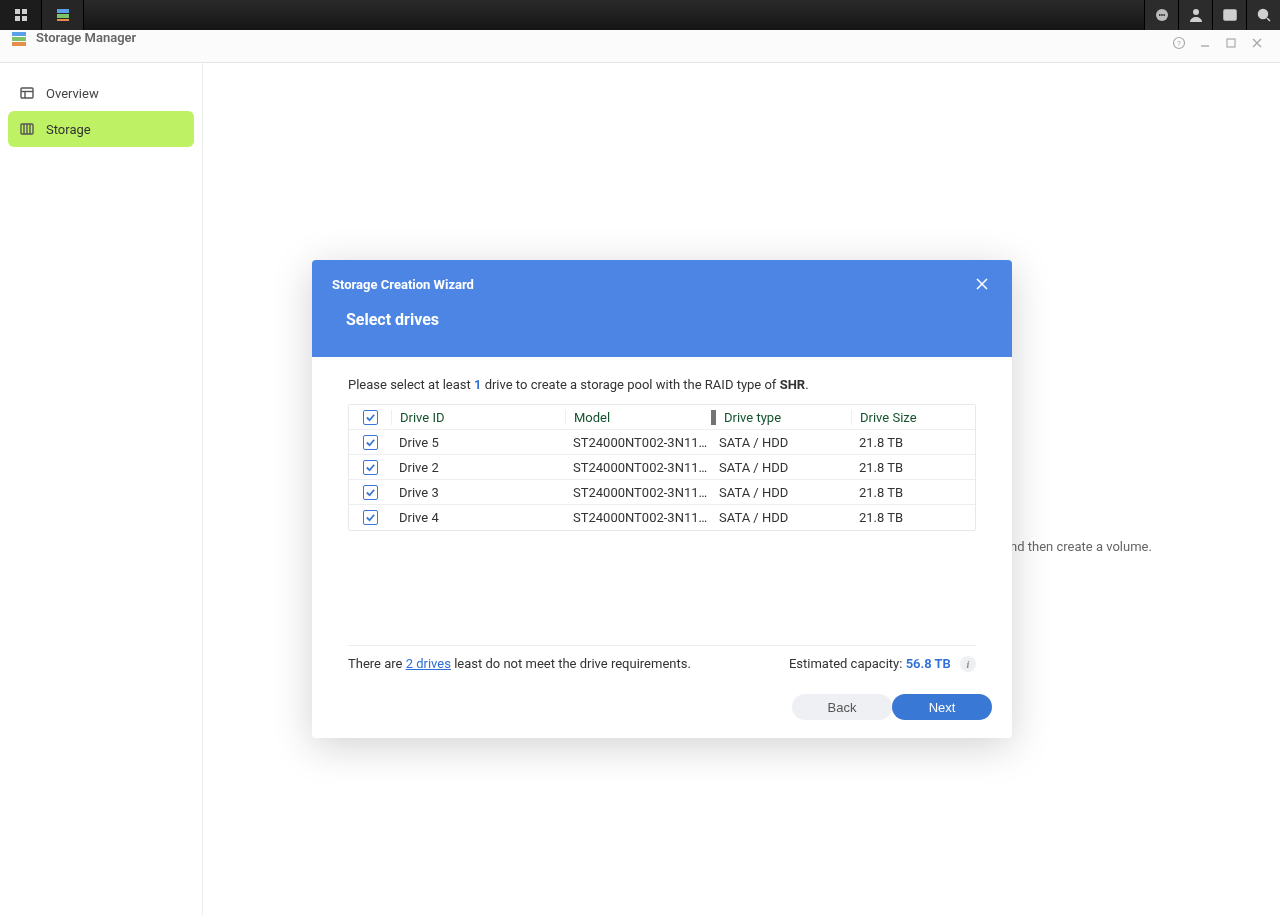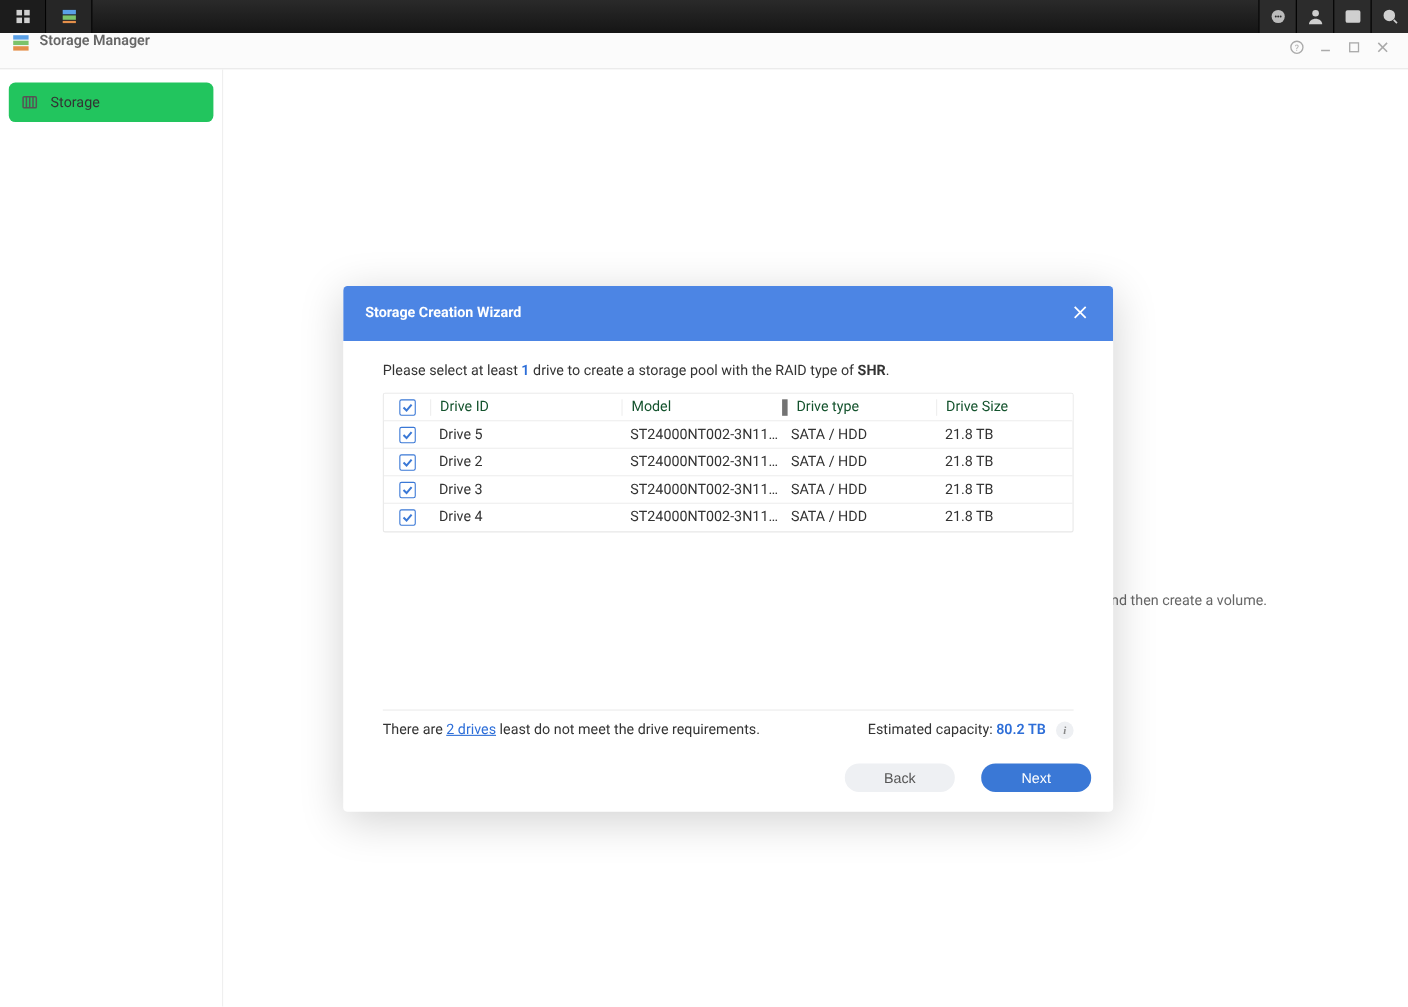--- a/index.html
+++ b/index.html
@@ -16,28 +16,28 @@
   .winbar{position:absolute;top:30px;left:0;right:0;height:33px;background:#fbfbfb;border-bottom:1px solid #e6e6e6;display:flex;align-items:flex-start;padding:0 10px;z-index:1;}
   .winbar .appicon svg{width:18px;height:18px;}
   .winbar .title{font-size:13px;font-weight:600;color:#666;margin-left:8px;}
   .winbar .spacer{flex:1;}
   .winctrl{width:26px;height:26px;display:flex;align-items:center;justify-content:center;color:#aaa;}
   .winctrl svg{width:14px;height:14px;stroke:#aaa;fill:none;}
   
   .app{position:absolute;top:63px;left:0;right:0;bottom:0;display:flex;background:#fff;}
   .sidebar{width:203px;border-right:1px solid #ececec;padding:12px 8px;}
   .sb-item{display:flex;align-items:center;height:36px;border-radius:6px;padding:0 10px;color:#444;font-size:13px;}
-  .sb-item.active{background:#22c55e;color:#333;}
+  .sb-item.active{background:#bef264;color:#333;}
   .sb-item .ic{width:18px;height:18px;margin-right:10px;display:flex;align-items:center;justify-content:center;}
   .sb-item .ic svg{stroke:#555;fill:none;}
   .main{flex:1;position:relative;background:#fff;}
   .bg-hint{position:absolute;top:476px;left:800px;right:0;font-size:13px;color:#666;white-space:nowrap;}
   
   .modal{position:absolute;left:312px;top:260px;width:700px;height:478px;background:#fff;border-radius:4px;box-shadow:0 8px 40px rgba(0,0,0,0.18);overflow:hidden;z-index:5;display:flex;flex-direction:column;}
-  .modal-head{background:#4c85e4;color:#fff;padding:14px 20px 16px;}
+  .modal-head{background:#4c85e4;color:#fff;padding:14px 20px 28px;}
   .modal-head .mh-top{display:flex;align-items:center;}
   .modal-head .mh-title{font-size:13px;font-weight:700;}
   .modal-head .mh-close{margin-left:auto;width:20px;height:20px;display:flex;align-items:center;justify-content:center;color:#fff;}
   .modal-head .mh-sub{font-size:16px;font-weight:700;margin-top:16px;margin-left:14px;}
   .modal-body{flex:1;padding:20px 36px 0;display:flex;flex-direction:column;}
   .body-text{font-size:13px;color:#333;margin-bottom:12px;}
   .body-text .min-n{color:#2d6ed8;font-weight:600;}
   .body-text .raid-t{font-weight:700;}
   
   .tbl{border:1px solid #e8e8e8;border-radius:2px;font-size:13px;color:#333;}
@@ -50,21 +50,21 @@
   .tbl .c-type{width:140px;padding-left:8px;border-left:5px solid #737373;}
   .tbl .c-size{flex:1;padding-left:8px;border-left:1px solid #eee;}
   .tbl .row.data .c-id,.tbl .row.data .c-model,.tbl .row.data .c-type,.tbl .row.data .c-size{border-left:none;}
   .chk{width:15px;height:15px;border:1px solid #3a78d6;border-radius:2px;display:flex;align-items:center;justify-content:center;background:#fff;}
   .chk svg{width:11px;height:11px;}
   .filler{flex:1;}
   .footrow{display:flex;align-items:center;font-size:13px;color:#333;padding:10px 0;border-top:1px solid #ececec;}
   .footrow .link{color:#2d6ed8;text-decoration:underline;cursor:pointer;}
   .footrow .cap-val{color:#2d6ed8;font-weight:600;}
   .footrow .info-ic{display:inline-flex;width:16px;height:16px;border-radius:8px;background:#eef0f3;color:#888;font-size:10px;align-items:center;justify-content:center;margin-left:6px;font-family:serif;font-style:italic;font-weight:700;}
-  .modal-actions{padding:12px 20px 18px;display:flex;justify-content:flex-end;gap:24px;}
+  .modal-actions{padding:12px 20px 18px;display:flex;justify-content:flex-end;gap:0;}
   .btn{min-width:100px;height:26px;border-radius:13px;font-size:13px;display:flex;align-items:center;justify-content:center;cursor:pointer;border:none;}
   .btn.secondary{background:#eef0f3;color:#555;}
   .btn.primary{background:#3a78d6;color:#fff;}
 </style>
 </head>
 <body>
 
 <div class="taskbar">
   <div class="tb-left">
     <div class="tb-btn dark">
@@ -142,20 +142,30 @@
   <div class="winctrl">
       <svg viewBox="0 0 14 14">
         <line x1="3" y1="3" x2="11" y2="11" stroke-width="1.4"></line>
         <line x1="11" y1="3" x2="3" y2="11" stroke-width="1.4"></line>
       </svg>
     </div>
 </div>
 
 <div class="app">
   <div class="sidebar">
+    <div class="sb-item">
+      <span class="ic">
+          <svg width="16" height="16" viewBox="0 0 16 16" stroke-width="1.4">
+            <rect x="2" y="3" width="12" height="10" rx="1"></rect>
+            <line x1="2" y1="6.5" x2="14" y2="6.5"></line>
+            <line x1="6" y1="6.5" x2="6" y2="13"></line>
+          </svg>
+        </span>
+      <span>Overview</span>
+    </div>
     <div class="sb-item active">
       <span class="ic">
           <svg width="16" height="16" viewBox="0 0 16 16" stroke-width="1.4">
             <rect x="2" y="3" width="12" height="10" rx="1"></rect>
             <line x1="5" y1="3" x2="5" y2="13"></line>
             <line x1="8" y1="3" x2="8" y2="13"></line>
             <line x1="11" y1="3" x2="11" y2="13"></line>
           </svg>
         </span>
       <span>Storage</span>
@@ -171,20 +181,21 @@
   <div class="modal-head">
     <div class="mh-top">
       <span class="mh-title">Storage Creation Wizard</span>
       <span class="mh-close">
         <svg width="12" height="12" viewBox="0 0 12 12" stroke="#fff" stroke-width="1.6">
             <line x1="1" y1="1" x2="11" y2="11"></line>
             <line x1="11" y1="1" x2="1" y2="11"></line>
           </svg>
       </span>
     </div>
+    <div class="mh-sub">Select drives</div>
   </div>
 
   <div class="modal-body">
     <div class="body-text">
       <span>Please select at least </span><span class="min-n">1</span><span> drive to create a storage pool with the RAID type of </span><span class="raid-t">SHR</span><span>.</span>
     </div>
 
     <div class="tbl">
       <div class="row hdr">
         <div class="c-chk">
@@ -255,21 +266,21 @@
         </div>
     </div>
 
     <div class="filler"></div>
 
     <div class="footrow">
       <span>
         <span>There are </span><span class="link">2 drives</span><span> least do not meet the drive requirements.</span>
       </span>
       <span style="margin-left:auto">
-        <span>Estimated capacity: </span><span class="cap-val">80.2 TB</span>
+        <span>Estimated capacity: </span><span class="cap-val">56.8 TB</span>
         <span class="info-ic">i</span>
       </span>
     </div>
   </div>
 
   <div class="modal-actions">
     <button class="btn secondary">Back</button>
     <button class="btn primary">Next</button>
   </div>
 </div>

